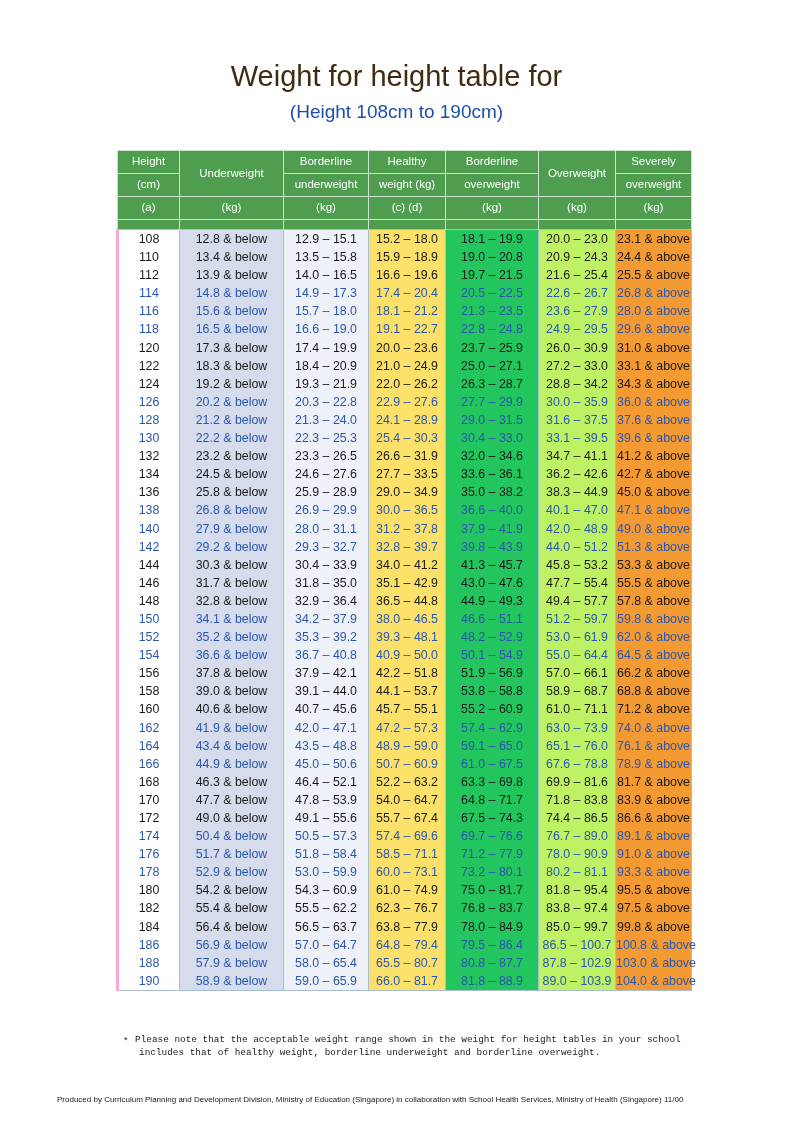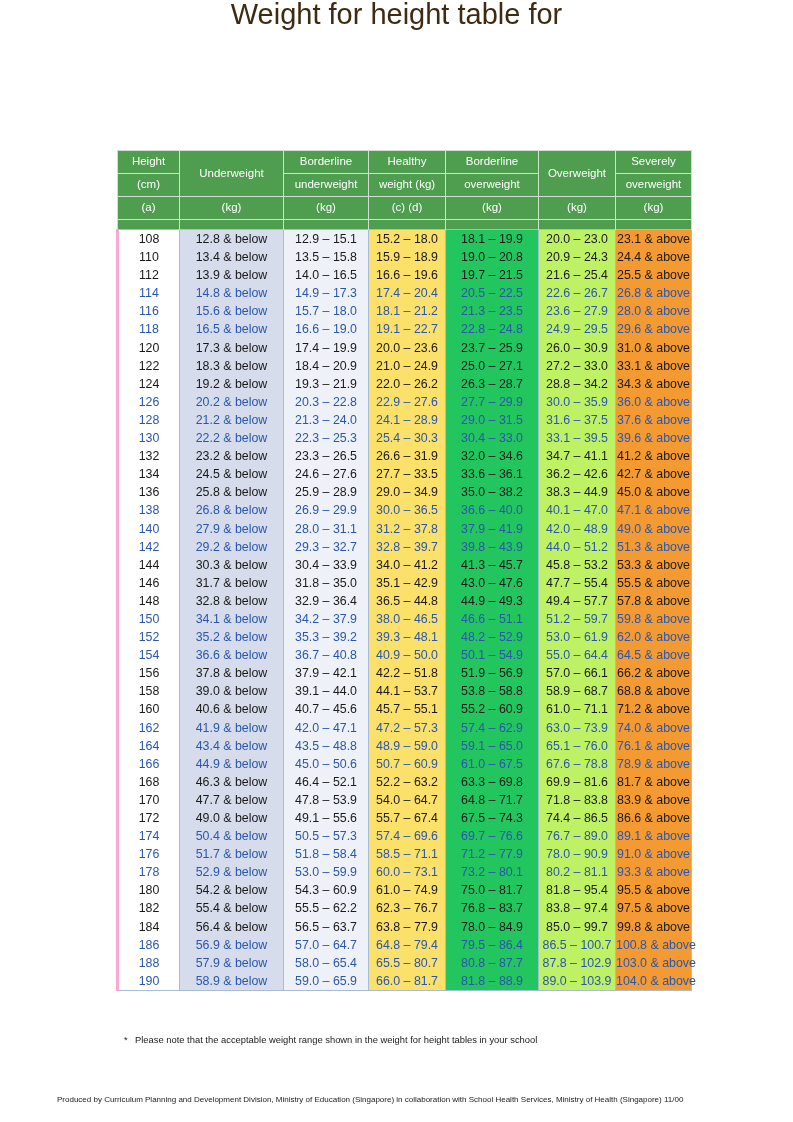--- a/index.html
+++ b/index.html
@@ -11,20 +11,21 @@
     height: 1122px;
     background: #ffffff;
     font-family: "Liberation Sans", sans-serif;
     position: relative;
     overflow: hidden;
   }
 
   
   .title-block {
     text-align: center;
+    padding-top: 62px;
   }
   .title-line {
     display: flex;
     align-items: baseline;
     justify-content: center;
     gap: 14px;
     line-height: 1;
   }
   .title-main {
     font-size: 29px;
@@ -129,40 +130,41 @@
   }
   .note-row {
     display: flex;
     font-size: 9.4px;
     line-height: 1.35;
   }
   .note-star {
     width: 11px;
     flex: 0 0 11px;
   }
-  .note-text { flex: 1; }
+  .note-text { flex: 1; font-family: Liberation Mono, monospace; }
   .note-text .l2 { display: block; padding-left: 4px; }
 
   .attrib {
     position: absolute;
     left: 57px;
     top: 1095px;
     width: 700px;
     font-size: 8px;
     color: #1a1a1a;
     white-space: nowrap;
   }
 </style>
 </head>
 <body>
 
 <div class="title-block">
   <div class="title-line">
     <span class="title-main">Weight for height table for</span>
   </div>
+  <div class="subtitle">(Height 108cm to 190cm)</div>
 </div>
 
 <div class="table-wrap">
   <table class="wht">
     <colgroup>
       <col style="width:62px">
       <col style="width:104px">
       <col style="width:85px">
       <col style="width:77px">
       <col style="width:93px">
@@ -586,17 +588,18 @@
         </tr>
       </tbody>
   </table>
 </div>
 
 <div class="notes">
   <div class="note-row">
     <span class="note-star">*</span>
     <span class="note-text">
       <span>Please note that the acceptable weight range shown in the weight for height tables in your school</span>
+      <span class="l2">includes that of healthy weight, borderline underweight and borderline overweight.</span>
     </span>
   </div>
 </div>
 
 <div class="attrib">Produced by Curriculum Planning and Development Division, Ministry of Education (Singapore) in collaboration with School Health Services, Ministry of Health (Singapore) 11/00</div>
 
 </body></html>

